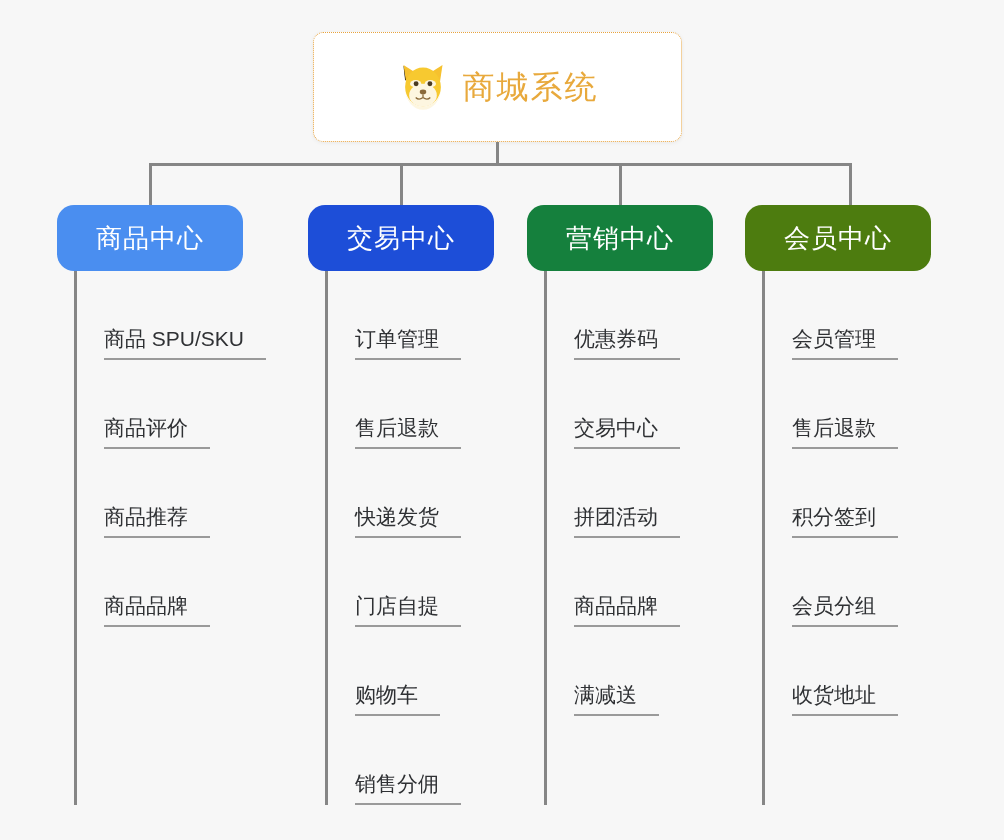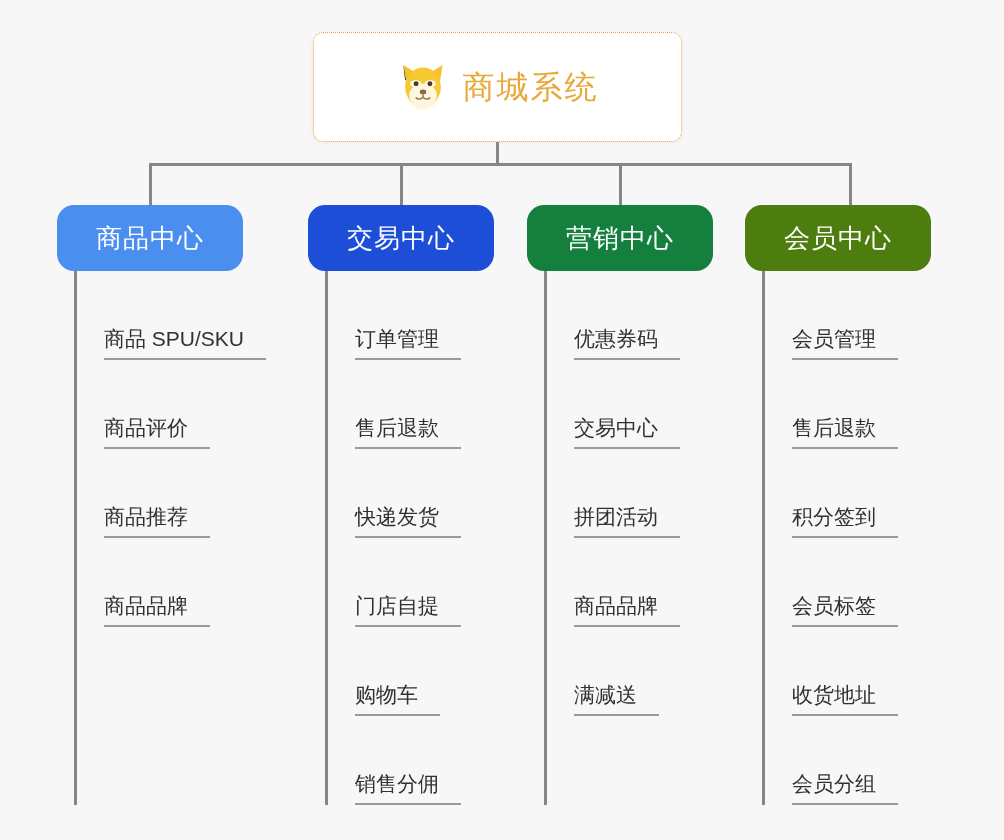--- a/index.html
+++ b/index.html
@@ -228,24 +228,21 @@
       <div class="leaf">
           <span class="leaf-text">会员管理</span>
         </div>
       <div class="leaf">
           <span class="leaf-text">售后退款</span>
         </div>
       <div class="leaf">
           <span class="leaf-text">积分签到</span>
         </div>
       <div class="leaf">
-          <span class="leaf-text">会员标签</span>
+          <span class="leaf-text">会员分组</span>
         </div>
       <div class="leaf">
           <span class="leaf-text">收货地址</span>
         </div>
-      <div class="leaf">
-          <span class="leaf-text">会员分组</span>
-        </div>
     </div>
   </div>
 
 </div>
 
 </body></html>

